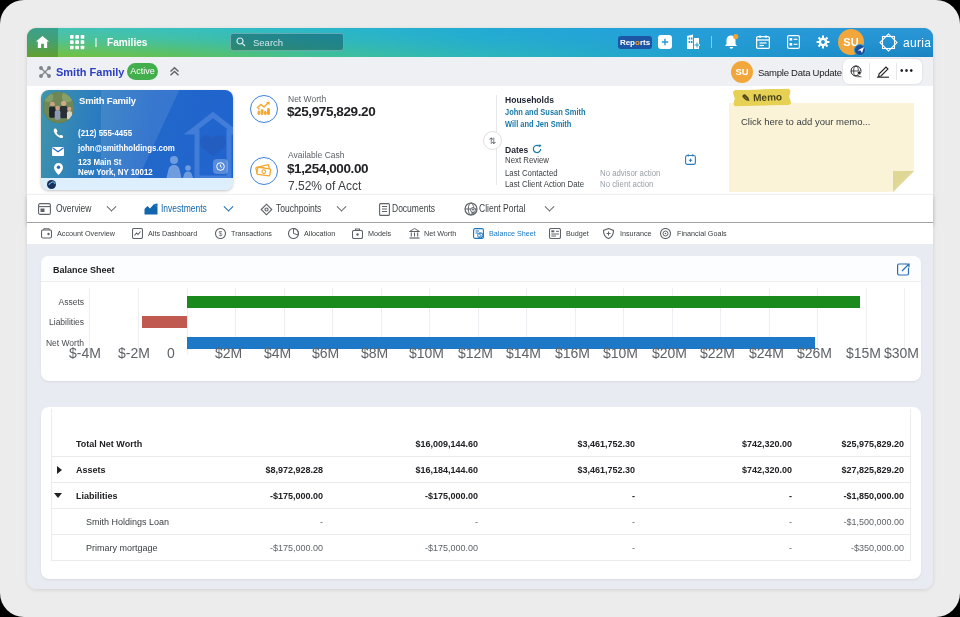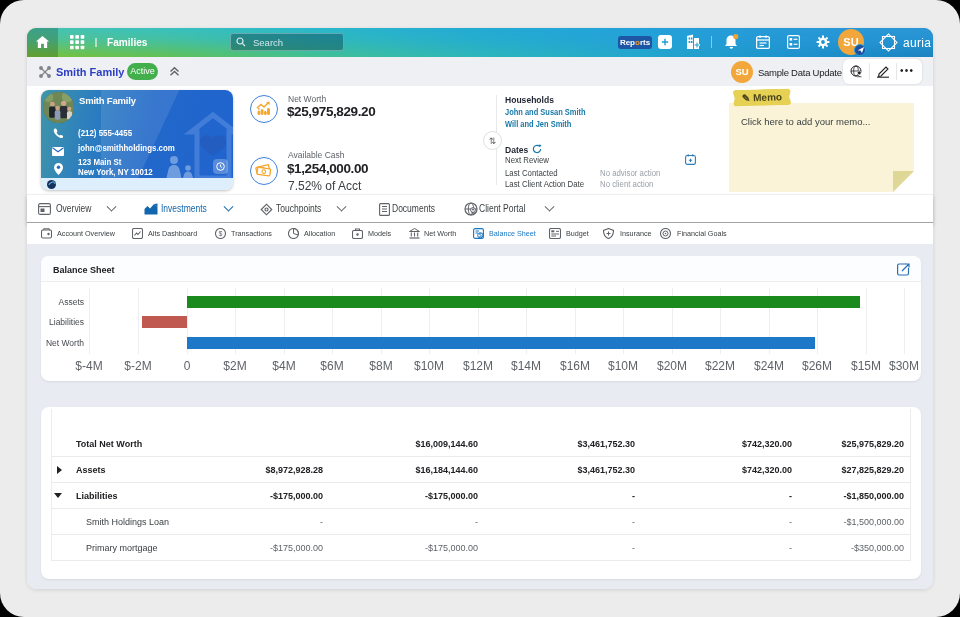--- a/index.html
+++ b/index.html
@@ -64,21 +64,21 @@
 .chevb { border-color:#1266ad; }
 
 .page { left:27px; top:244px; width:906px; height:345px; background:#e8ebf1; border-radius:0 0 9px 9px; }
 .card { position:absolute; background:#fff; border-radius:8px; box-shadow:0 1px 2px rgba(0,0,0,.08); }
 .chart { left:14px; top:12px; width:880px; height:125px; }
 .ctitle { position:absolute; left:12px; top:9px; font-size:9px; font-weight:bold; color:#202124; }
 .chead { position:absolute; left:0; top:0; width:880px; height:26px; border-bottom:1px solid #ededed; background:#fcfdfe; border-radius:8px 8px 0 0; }
 .grid { position:absolute; top:32px; width:1px; height:66px; background:#eceef1; }
 .bar { position:absolute; height:12px; }
 .clab { position:absolute; font-size:8.5px; color:#464a4f; text-align:right; width:60px; }
-.xlab { position:absolute; top:103px; font-size:12px; color:#5f6368; width:40px; text-align:center; }
+.xlab { position:absolute; top:89px; font-size:14px; color:#5f6368; width:40px; }
 
 .tbl { left:14px; top:163px; width:880px; height:172px; }
 .thead { position:absolute; left:10px; top:2px; width:860px; height:22px; background:#f2f3f5; border-bottom:1px solid #e0e0e0; }
 .thsel { position:absolute; left:0; top:0; width:46px; height:22px; background:#d7e8f4; }
 .tri-d { position:absolute; width:0; height:0; border-left:5px solid transparent; border-right:5px solid transparent; border-top:6px solid #1e78c8; }
 .tri-r { position:absolute; width:0; height:0; border-top:4px solid transparent; border-bottom:4px solid transparent; border-left:5px solid #202124; }
 .trow { position:absolute; left:10px; width:860px; height:26px; border-bottom:1px solid #ebebeb; }
 .tc { position:absolute; top:0; height:26px; line-height:26px; font-size:9px; color:#202124; text-align:right; }
 .tb { font-weight:bold; }
 .tgray { color:#5f6368; font-weight:normal; }

